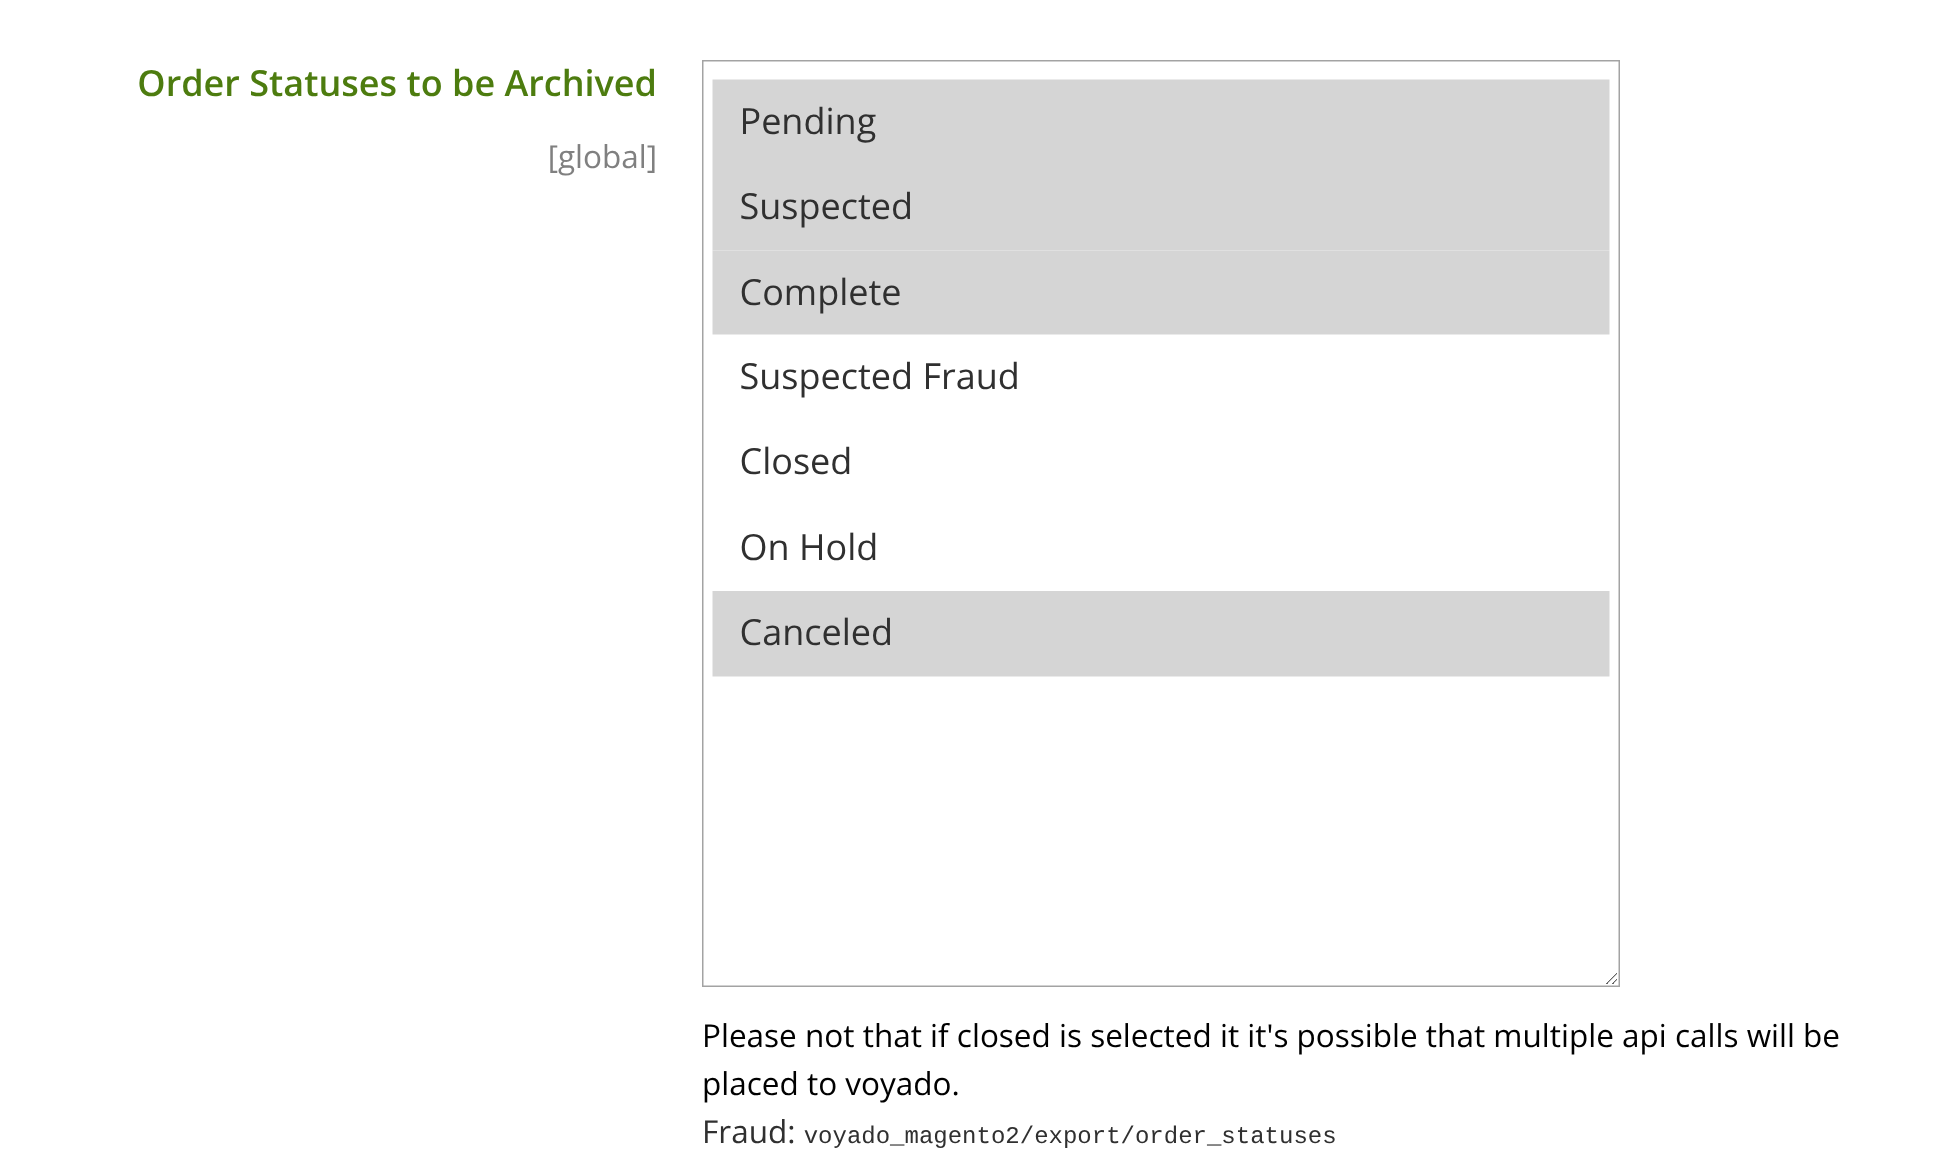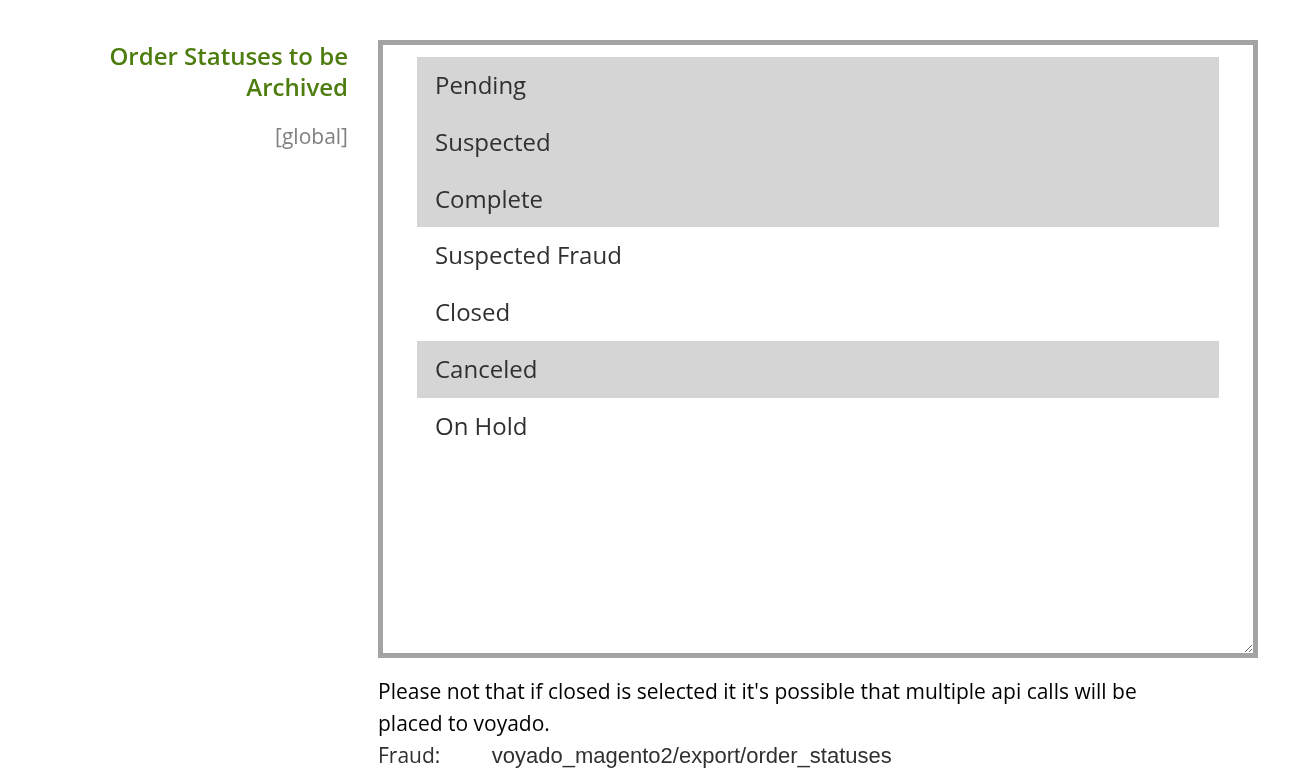--- a/index.html
+++ b/index.html
@@ -31,25 +31,25 @@
     .scope-label {
       font-size: 21px;
       color: #808080;
       margin-top: 20px;
       display: block;
     }
     .control-col {
       flex: 1;
     }
     .multiselect {
-      border: 5px solid #a3a3a3;
-      width: 880px;
+      border: 1px solid #a3a3a3;
+      width: 612px;
       height: 618px;
       overflow: auto;
-      padding: 12px 34px;
+      padding: 12px 6px;
       resize: both;
       position: relative;
     }
     .multiselect-option {
       font-size: 24px;
       color: #303030;
       padding: 14px 18px;
       cursor: pointer;
       user-select: none;
       line-height: 1.2;
@@ -63,41 +63,40 @@
       margin-top: 18px;
       line-height: 1.5;
       width: 768px;
     }
     .path-line {
       font-size: 21px;
       color: #303030;
       margin-top: 2px;
     }
     .path-code {
-      font-family: Liberation Sans, sans-serif;
-      font-size: 22px;
-      margin-left: 46px;
+      font-family: Liberation Mono, monospace;
+      font-size: 16px;
     }
   </style>
 </head>
 <body>
 
 <div class="field-row">
   <div class="label-col">
     <div class="field-label">Order Statuses to be Archived</div>
     <span class="scope-label">[global]</span>
   </div>
   <div class="control-col">
     <div class="multiselect" id="multiselect">
     <div class="multiselect-option selected">Pending</div>
         <div class="multiselect-option selected">Suspected</div>
         <div class="multiselect-option selected">Complete</div>
         <div class="multiselect-option">Suspected Fraud</div>
         <div class="multiselect-option">Closed</div>
+        <div class="multiselect-option">On Hold</div>
         <div class="multiselect-option selected">Canceled</div>
-        <div class="multiselect-option">On Hold</div>
       </div>
     <div class="note">Please not that if closed is selected it it's possible that multiple api calls will be placed to voyado.</div>
     <div class="path-line">
       <span>Fraud: </span><span class="path-code">voyado_magento2/export/order_statuses</span>
     </div>
   </div>
 </div>
 
 </body></html>

